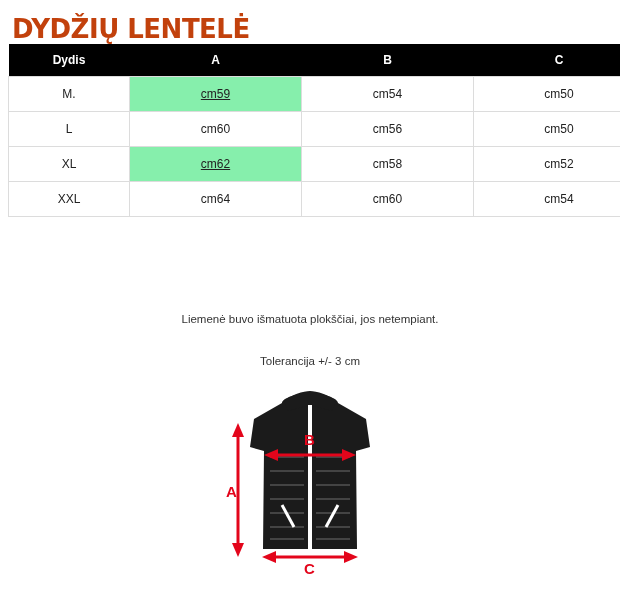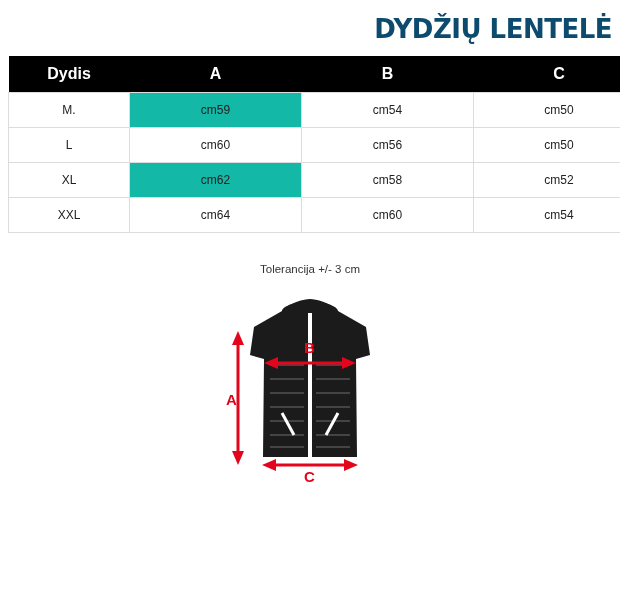--- a/index.html
+++ b/index.html
@@ -18,51 +18,51 @@
     position: relative;
     width: 620px;
     height: 606px;
     box-sizing: border-box;
     padding: 0 8px;
   }
   .title {
     font-size: 26px;
     font-weight: bold;
     letter-spacing: -0.5px;
-    color: #0c4a6e;
-    margin: 14px 0 12px 4px;
+    color: #c2410c;
+    margin: 14px 0 0 4px;
     font-family: "DejaVu Sans", sans-serif;
-    text-align: right;
   }
   table.size-table {
     width: 604px;
     border-collapse: collapse;
     table-layout: fixed;
     margin-left: 0;
   }
   table.size-table thead th {
     background: #000000;
     color: #ffffff;
-    font-size: 16px;
+    font-size: 12px;
     font-weight: bold;
     padding: 9px 4px;
     text-align: center;
     border: none;
   }
   table.size-table tbody td {
     font-size: 12px;
     text-align: center;
     padding: 10px 4px;
     border: 1px solid #dcdcdc;
     color: #222222;
     background: #ffffff;
     height: 14px;
   }
   table.size-table tbody td.shade {
-    background: #14b8a6;
+    background: #86efac;
+    text-decoration: underline;
   }
   .note {
     text-align: center;
     font-size: 11.5px;
     color: #333333;
   }
   .note-1 { margin-top: 96px; }
   .note-2 { margin-top: 30px; }
   .figure-wrap {
     margin-top: 22px;
@@ -108,20 +108,21 @@
       </tr>
       <tr>
         <td>XXL</td>
         <td>cm64</td>
         <td>cm60</td>
         <td>cm54</td>
       </tr>
     </tbody>
   </table>
 
+  <div class="note note-1">Liemenė buvo išmatuota plokščiai, jos netempiant.</div>
   <div class="note note-2">Tolerancija +/- 3 cm</div>
 
   <div class="figure-wrap">
     <svg class="vest" width="180" height="185" viewBox="0 0 180 185" xmlns="http://www.w3.org/2000/svg">
 
       <g>
         <path d="M62 14 C62 9, 78 4, 90 4 C102 4, 118 9, 118 14 L146 30 L150 58 L136 62 L137 160 L43 160 L44 62 L30 58 L34 30 Z" fill="#1b1b1b"></path>
 
         <path d="M64 12 C70 6, 84 2, 90 2 C96 2, 110 6, 116 12 L112 22 L90 16 L68 22 Z" fill="#1b1b1b"></path>
 

